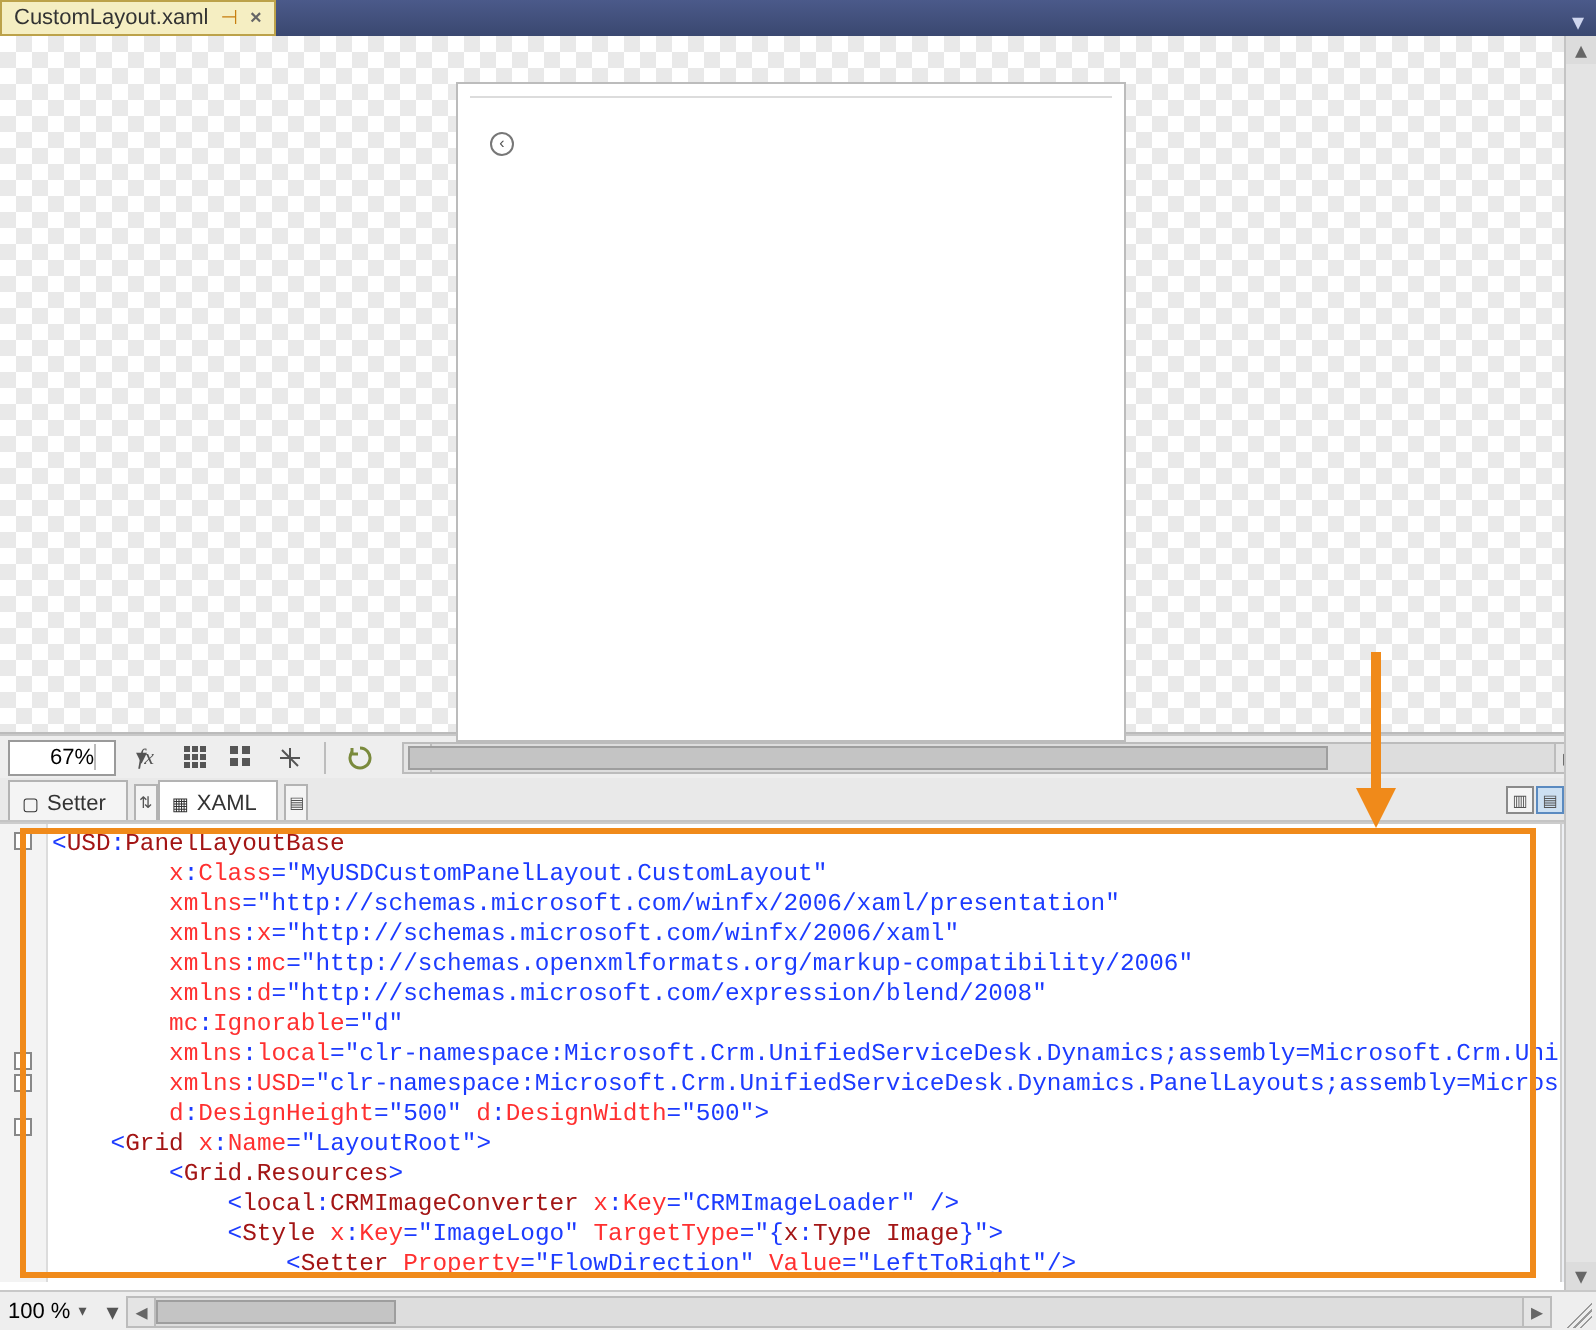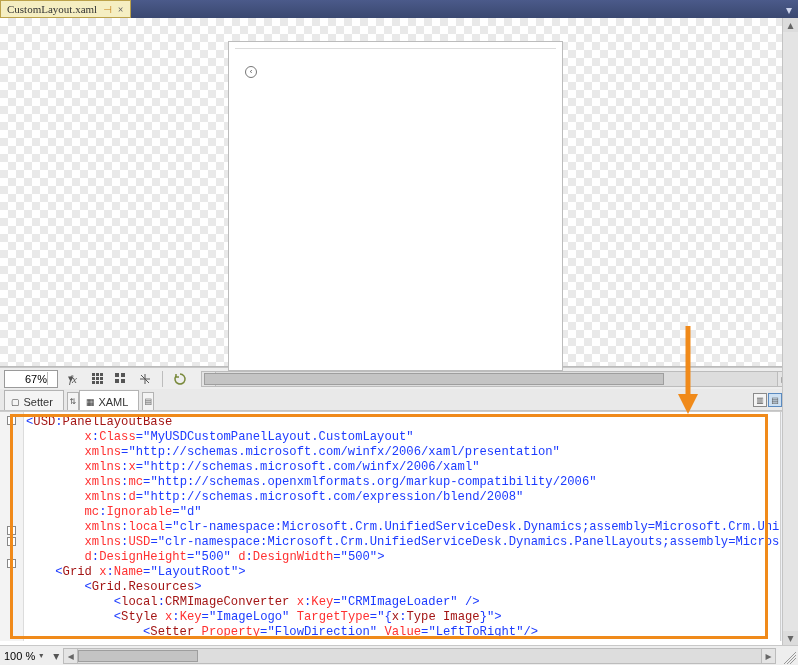--- a/index.html
+++ b/index.html
@@ -15,21 +15,20 @@
     position: relative;
   }
   .root { width: 798px; height: 665px; position: relative; }
 
   
   .topbar {
     height: 18px;
     background: linear-gradient(#4b5a8a, #3a4870);
     display: flex;
     align-items: flex-end;
-    font-family: Liberation Serif, serif;
   }
   .file-tab {
     background: #f5eec2;
     border: 1px solid #bca24a;
     height: 18px;
     display: flex;
     align-items: center;
     padding: 0 6px;
     font-size: 11px;
     color: #333;

